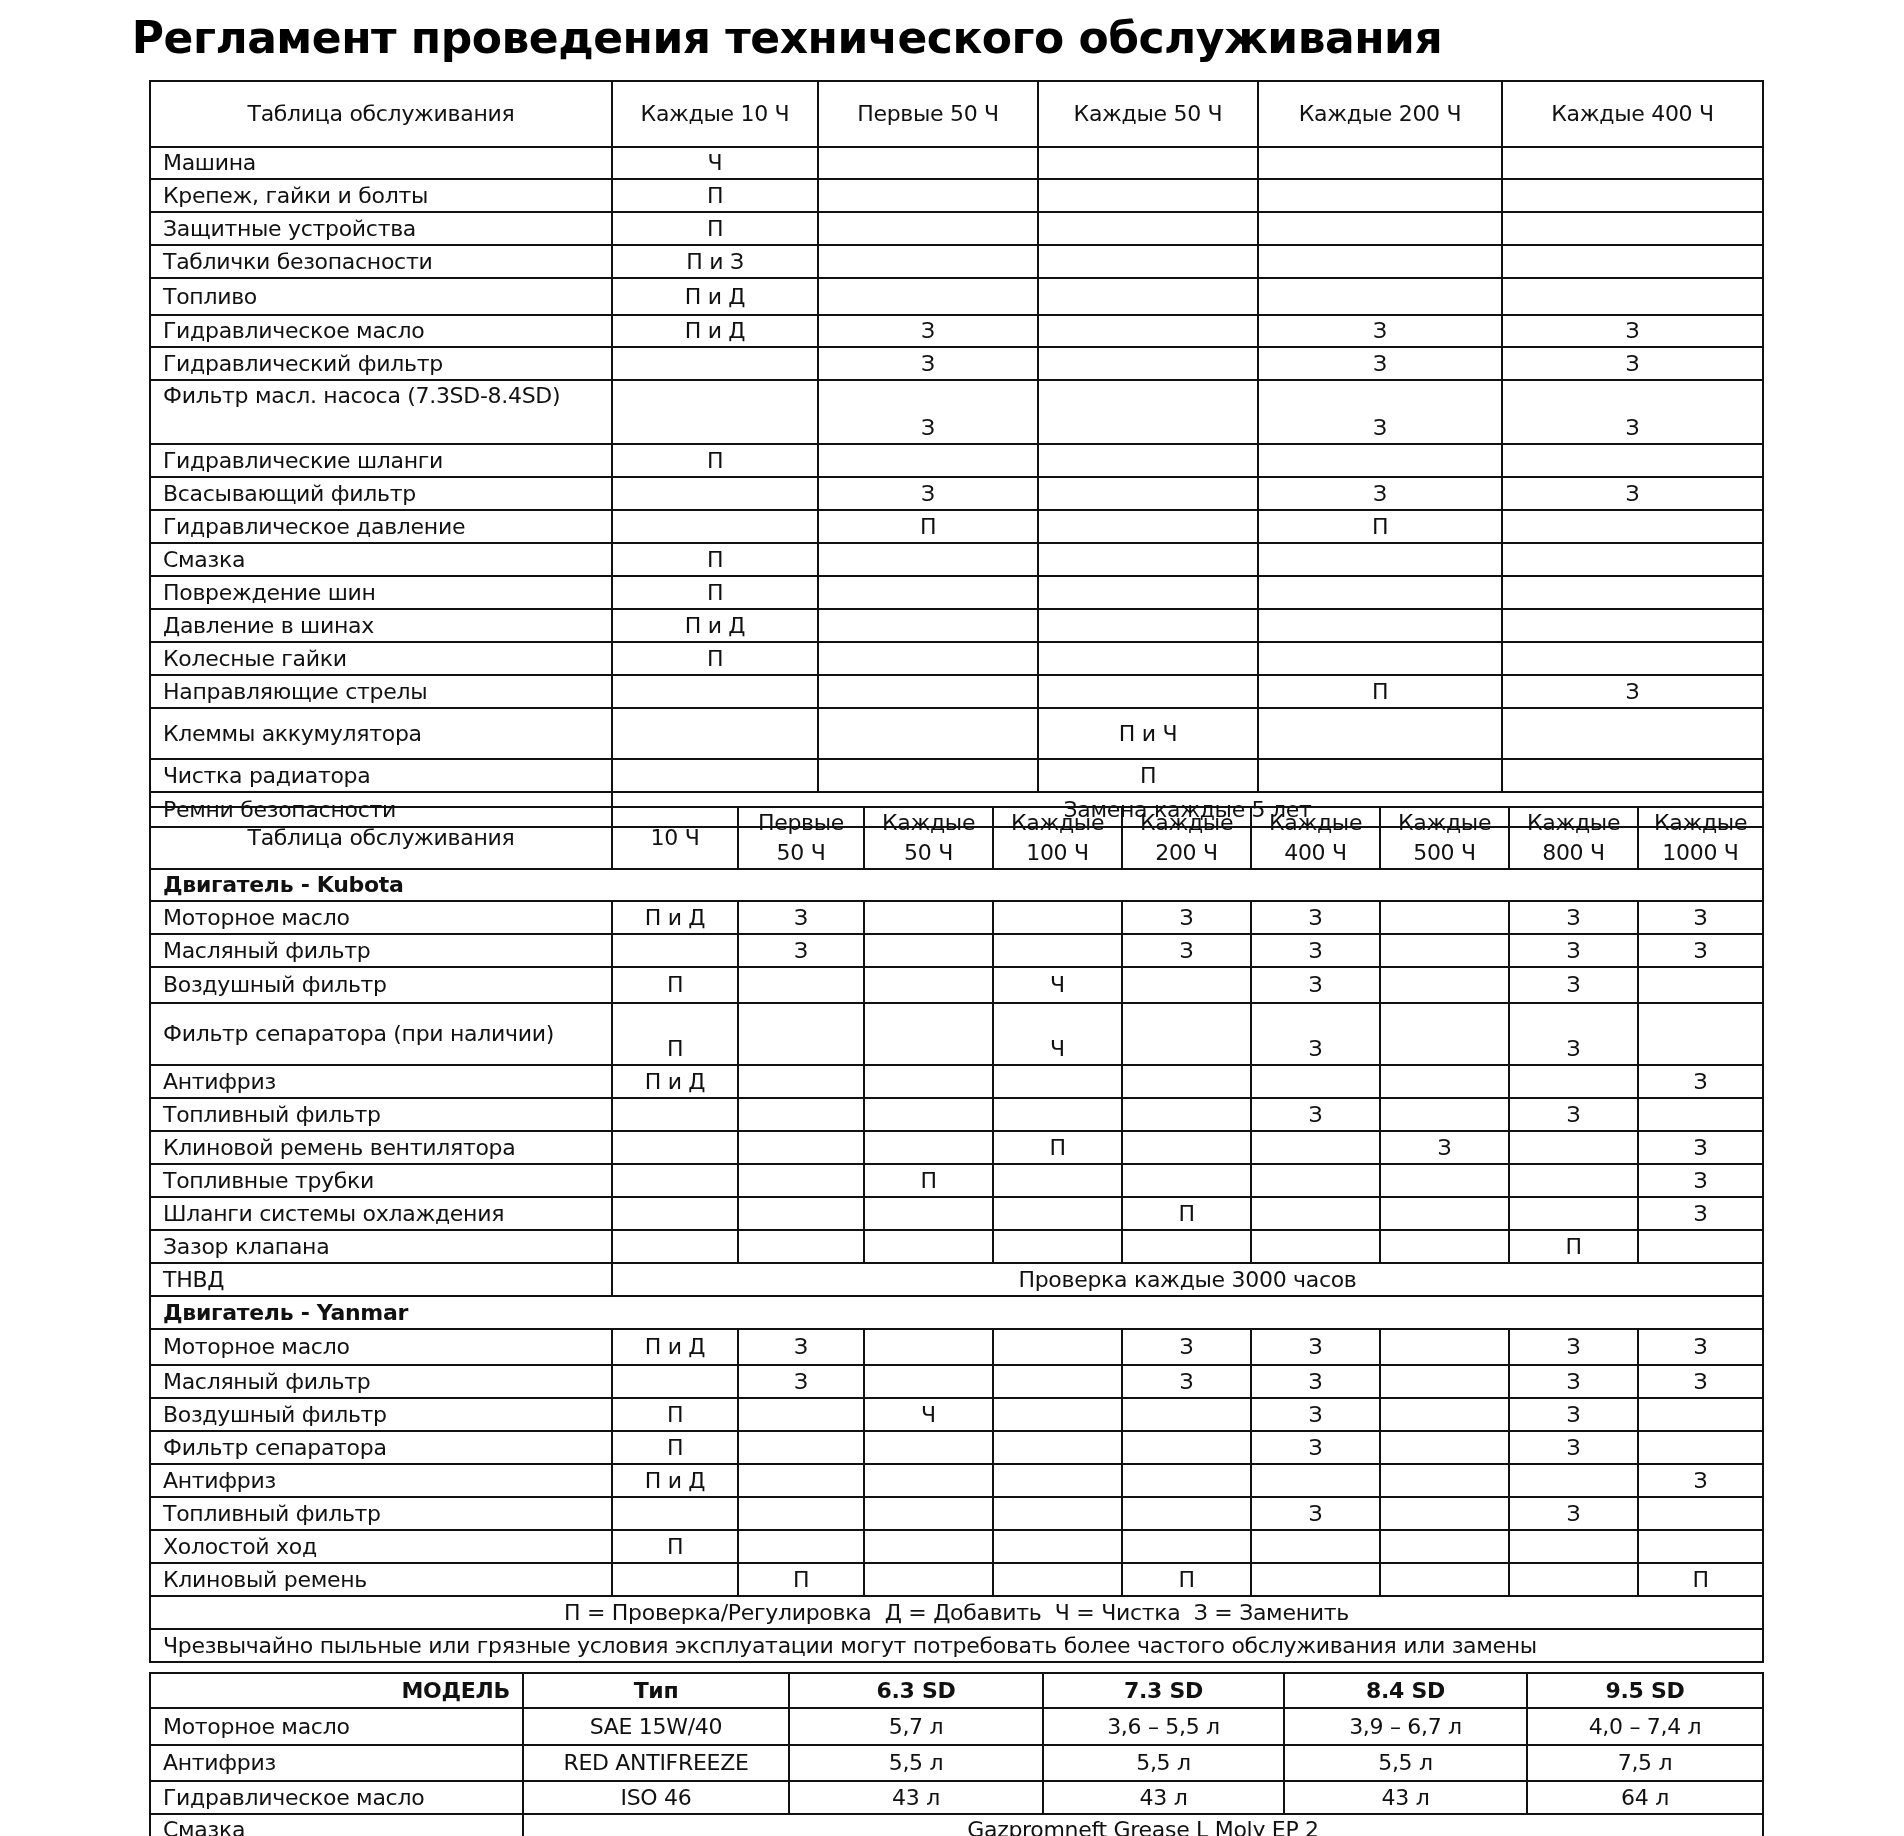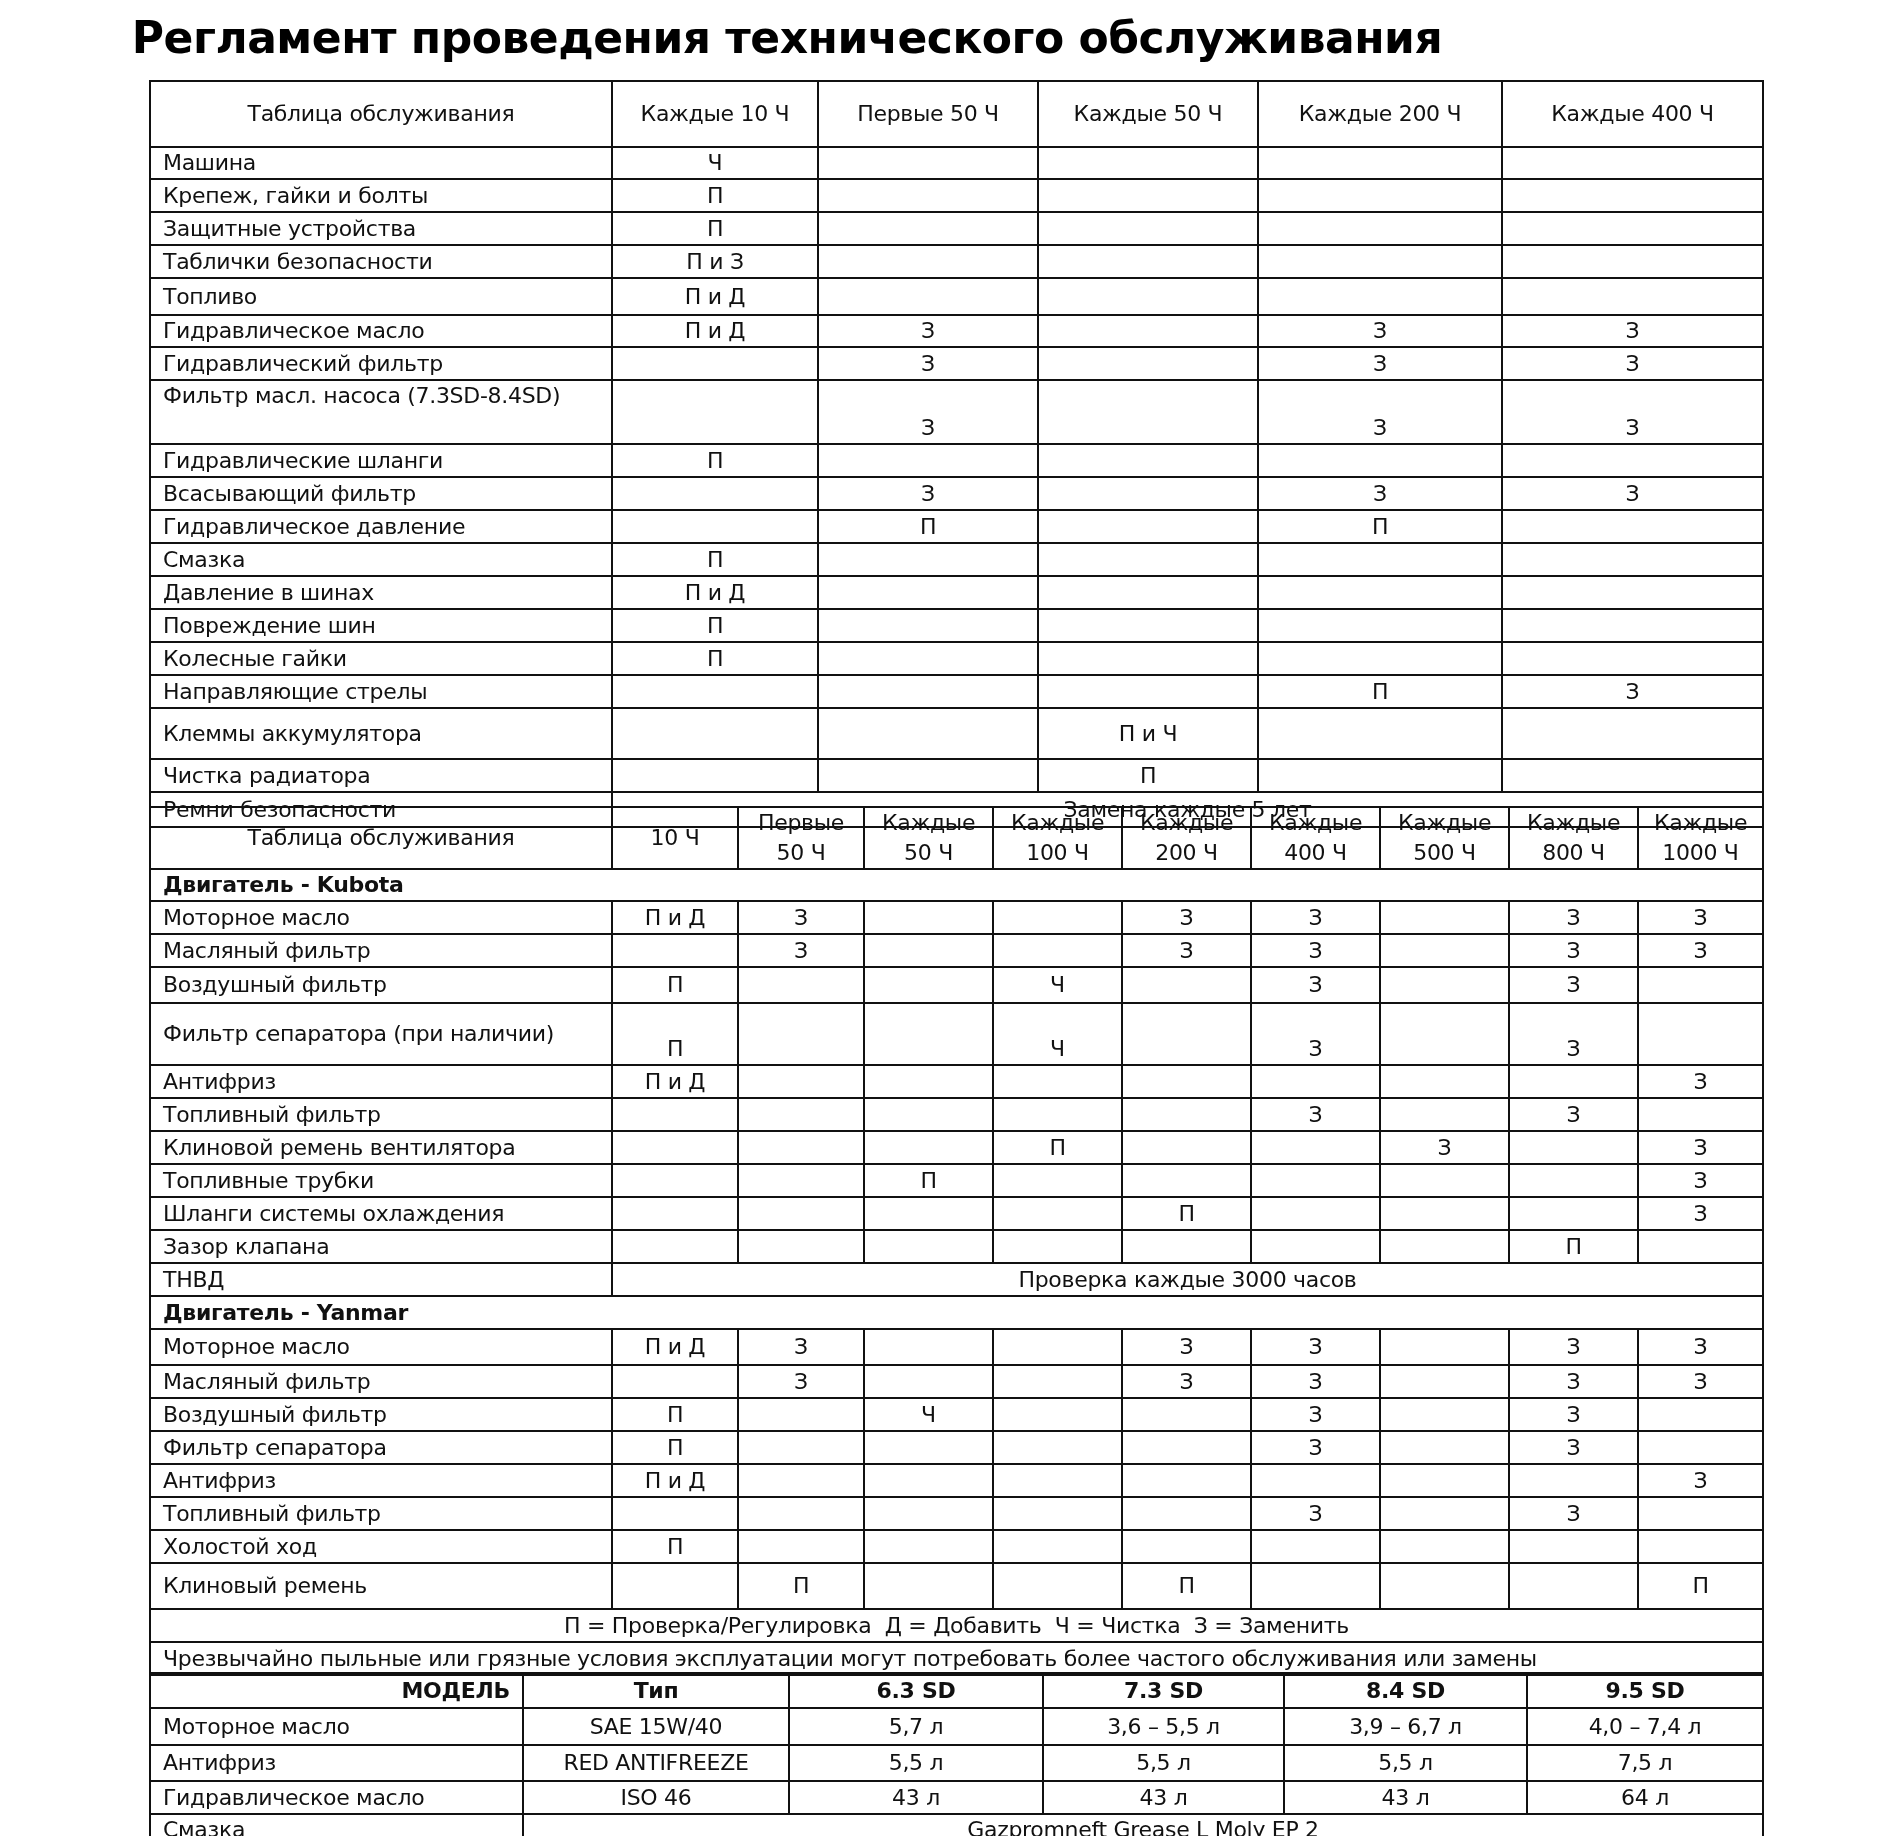--- a/index.html
+++ b/index.html
@@ -132,30 +132,30 @@
       </tr>
       <tr style="height: 33px;">
         <td>Смазка</td>
         <td class="c">П</td>
         <td class="c"></td>
         <td class="c"></td>
         <td class="c"></td>
         <td class="c"></td>
       </tr>
       <tr style="height: 33px;">
+        <td>Повреждение шин</td>
+        <td class="c">П</td>
+        <td class="c"></td>
+        <td class="c"></td>
+        <td class="c"></td>
+        <td class="c"></td>
+      </tr>
+      <tr style="height: 33px;">
         <td>Давление в шинах</td>
         <td class="c">П и Д</td>
-        <td class="c"></td>
-        <td class="c"></td>
-        <td class="c"></td>
-        <td class="c"></td>
-      </tr>
-      <tr style="height: 33px;">
-        <td>Повреждение шин</td>
-        <td class="c">П</td>
         <td class="c"></td>
         <td class="c"></td>
         <td class="c"></td>
         <td class="c"></td>
       </tr>
       <tr style="height: 33px;">
         <td>Колесные гайки</td>
         <td class="c">П</td>
         <td class="c"></td>
         <td class="c"></td>
@@ -426,21 +426,21 @@
         <td class="c">П</td>
         <td class="c"></td>
         <td class="c"></td>
         <td class="c"></td>
         <td class="c"></td>
         <td class="c"></td>
         <td class="c"></td>
         <td class="c"></td>
         <td class="c"></td>
       </tr>
-      <tr style="height: 46px; border-radius: 8px;">
+      <tr style="height: 33px; border-radius: 8px;">
         <td>Клиновый ремень</td>
         <td class="c"></td>
         <td class="c">П</td>
         <td class="c"></td>
         <td class="c"></td>
         <td class="c">П</td>
         <td class="c"></td>
         <td class="c"></td>
         <td class="c"></td>
         <td class="c">П</td>

